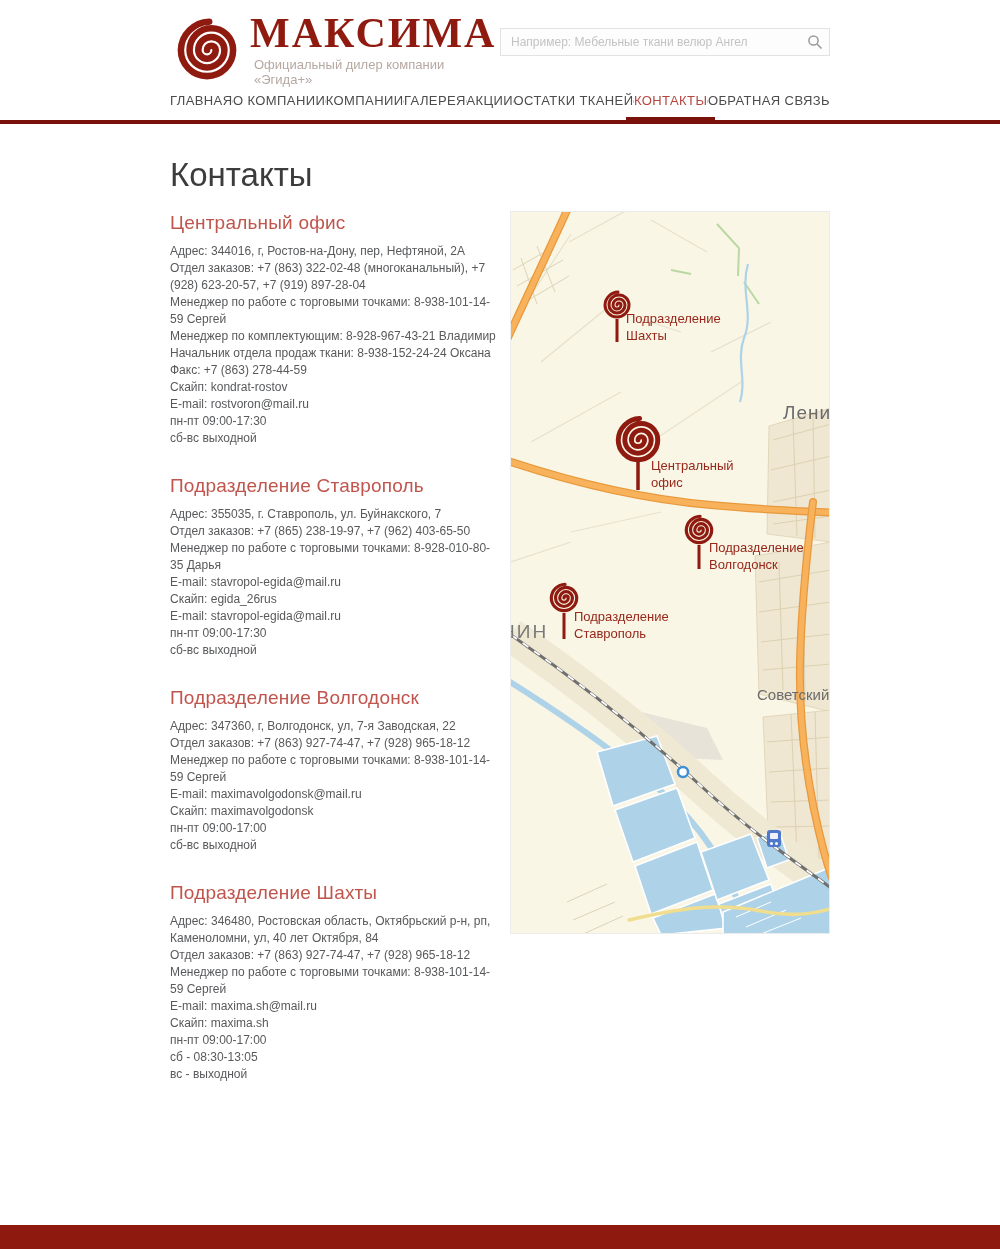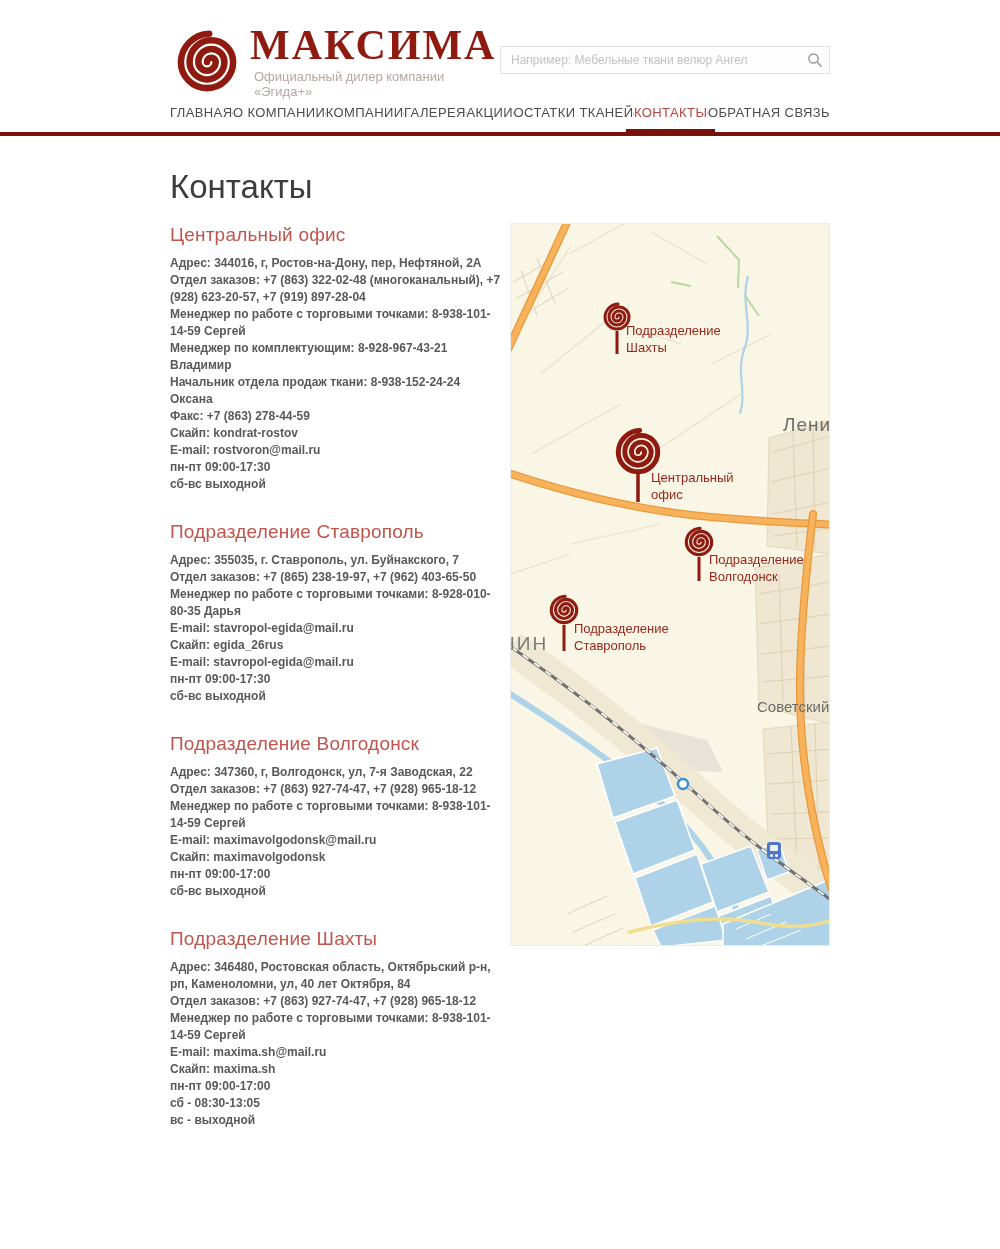--- a/index.html
+++ b/index.html
@@ -4,30 +4,30 @@
 <style>
   * { box-sizing: border-box; margin: 0; padding: 0; }
   html,body { background:#fff; }
   body {
     width:1000px; margin:0 auto; font-family:"Liberation Sans", sans-serif;
     color:#58595b; -webkit-font-smoothing:antialiased;
   }
   .container { width:680px; margin:0 auto; padding:0 10px; }
 
   
-  .header { padding-top:24px; }
+  .header { padding-top:12px; }
   .header-inner { display:flex; justify-content:space-between; }
   .logo { display:flex; align-items:center; gap:6px; }
   .logo svg.spiral { width:74px; height:74px; color:#8e1a10; flex:0 0 auto; }
   .logo-name {
     font-family:"Liberation Serif", serif; font-weight:bold; font-size:42px;
     color:#8e1a10; letter-spacing:2px; line-height:1;
   }
   .logo-tagline { font-size:13px; color:#b6a8a2; margin-top:3px; padding-left:4px; }
-  .search-wrap { position:relative; margin-top:22px; }
+  .search-wrap { position:relative; margin-top:16px; }
   .search-input {
     width:330px; height:28px; border:1px solid #e2e2e2; background:#fdfdfd;
     font-family:"Liberation Sans",sans-serif; font-size:12px; color:#777;
     padding:0 30px 0 10px; outline:none;
   }
   .search-input::placeholder { color:#c3c3c3; }
   .search-icon { position:absolute; right:7px; top:6px; width:16px; height:16px; }
 
   
   .nav { margin-top:6px; }
@@ -43,21 +43,21 @@
   }
   .redline { height:4px; background:#7a120b; width:1000px; margin:0 auto; }
 
   
   .main { position:relative; min-height:792px; }
   .page-title { font-size:33px; font-weight:400; color:#3c3c3c; margin:32px 0 16px; }
   .left-col { width:332px; }
   .office { margin-top:28px; }
   .office:first-of-type { margin-top:18px; }
   .office h2 { font-size:19px; font-weight:400; color:#c0554d; margin-bottom:9px; letter-spacing:.2px; }
-  .office .line { font-size:12px; line-height:17px; color:#58595b;font-weight:bold; }
+  .office .line { font-size:12px; line-height:17px; color:#58595b; }
 
   
   .map-box { position:absolute; top:55px; right:10px; width:320px; height:723px;
     border:1px solid #ececec; overflow:hidden; cursor:grab; }
   .map-box svg { display:block; }
 
   .spacer { height:142px; }
 
   
   .footer { background:#8e190f; padding:40px 0 34px; color:#f3e3de; }

